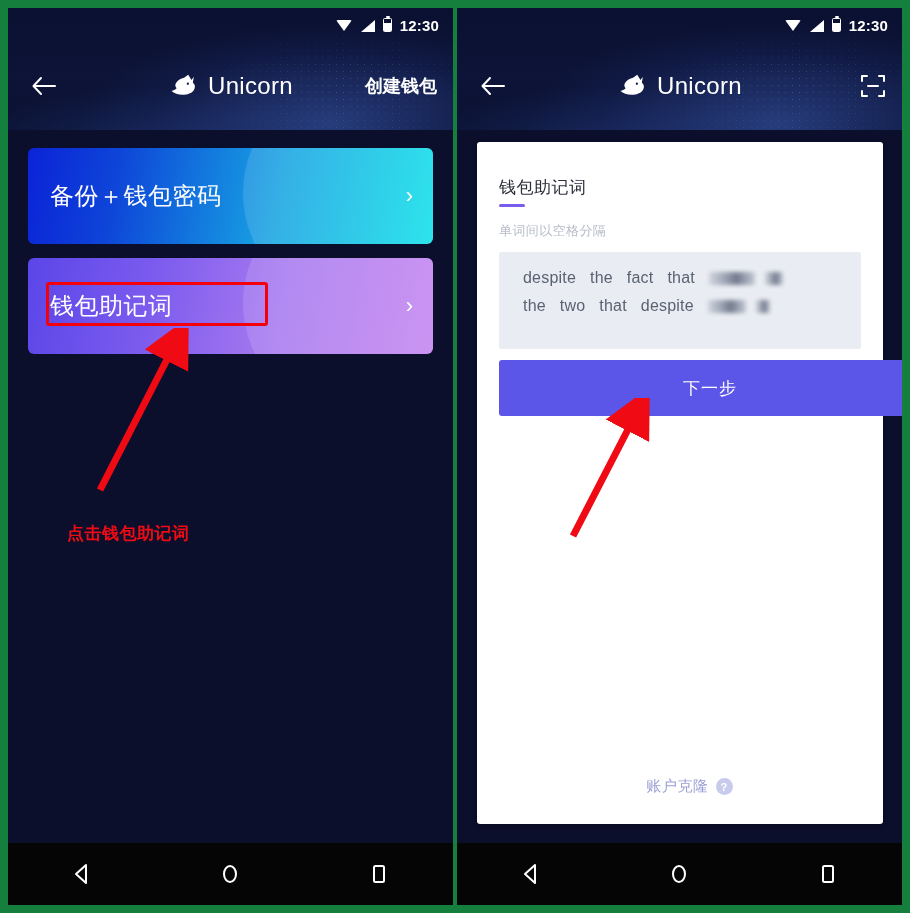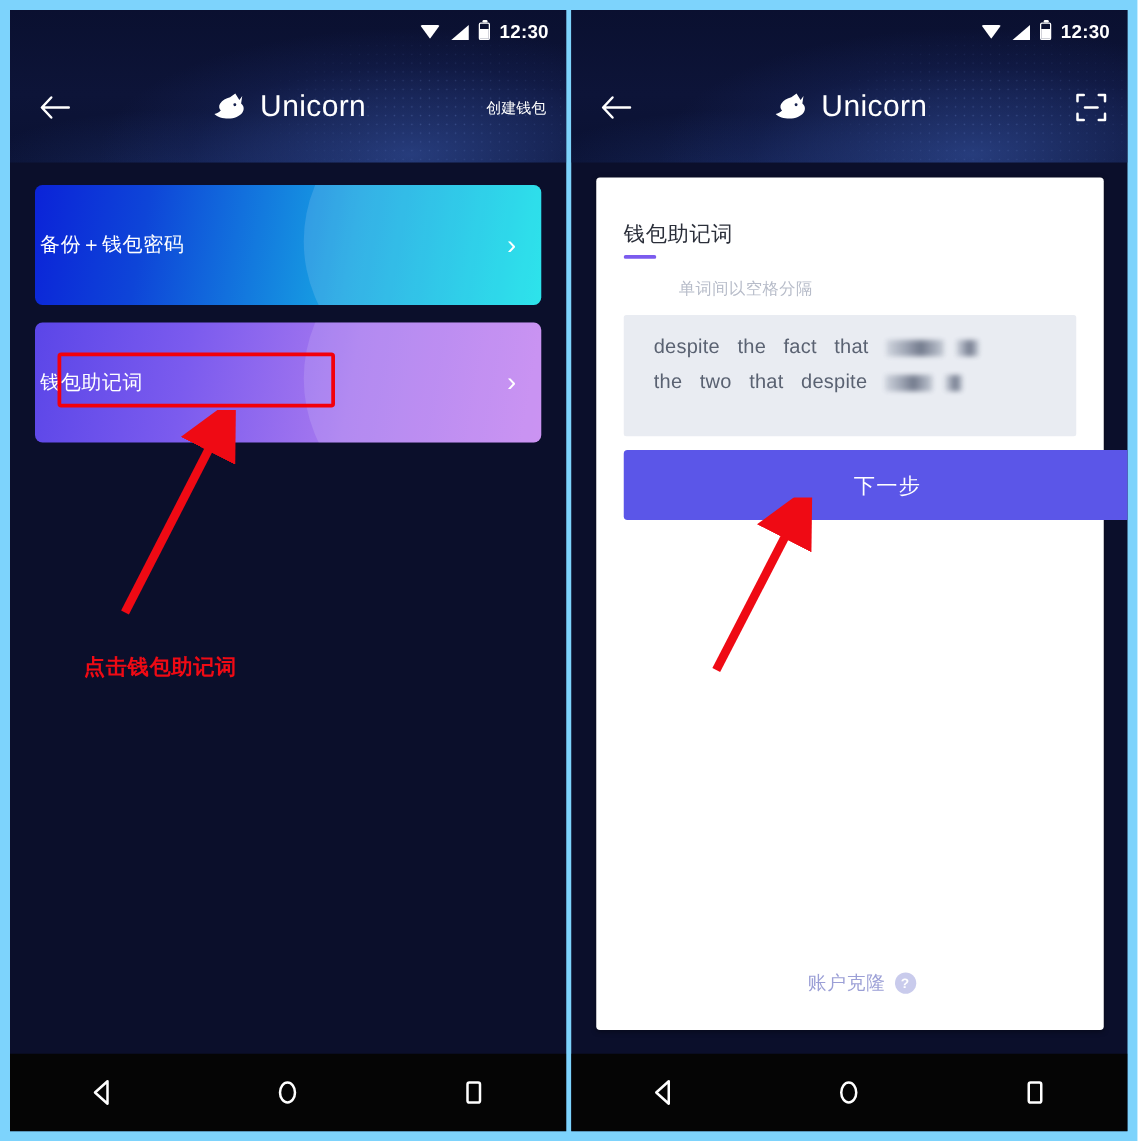--- a/index.html
+++ b/index.html
@@ -5,21 +5,21 @@
   * { box-sizing: border-box; margin: 0; padding: 0; }
   html, body {
     width: 910px; height: 913px;
     background: #ffffff;
     font-family: "Liberation Sans", "DejaVu Sans", sans-serif;
     overflow: hidden;
   }
   .stage {
     position: relative;
     width: 910px; height: 913px;
-    background: #7dd3fc;
+    background: #15803d;
   }
 
   
   .phone {
     position: absolute;
     top: 8px;
     width: 445px;
     height: 897px;
     background: #0b0f2b;
     overflow: hidden;
@@ -91,21 +91,21 @@
   }
   .brand {
     position:absolute; left:50%; transform: translateX(-50%);
     display: flex; align-items: center; gap: 10px;
   }
   .brand-logo { width: 30px; height: 26px; display:block; }
   .brand-name {
     color:#ffffff; font-size: 24px; font-weight: 400; letter-spacing: .3px;
   }
   .appbar-action {
-    margin-left: auto; color:#ffffff; font-size: 12px; font-weight: 400;
+    margin-left: auto; color:#ffffff; font-size: 18px; font-weight: 700;
   }
   .scan-icon { margin-left:auto; width: 26px; height: 26px; }
 
   
   .card {
     position: absolute; left: 20px; width: 405px; height: 96px;
     border-radius: 6px; overflow: hidden;
     display: flex; align-items: center;
   }
   .card-blue {
@@ -116,21 +116,21 @@
     top: 250px;
     background: linear-gradient(100deg, #5b46e8 0%, #7b5bee 30%, #a779ef 62%, #c484f0 100%);
   }
   .card::after {
     content:""; position:absolute; right:-40px; top:-70px;
     width: 230px; height: 230px; border-radius: 50%;
     background: rgba(255,255,255,0.13);
   }
   .card-label {
     position: relative; z-index: 2;
-    color:#ffffff; font-size: 16px; margin-left: 4px; letter-spacing: .5px;
+    color:#ffffff; font-size: 24px; margin-left: 22px; letter-spacing: .5px;
   }
   .card-chevron {
     position: absolute; right: 20px; z-index:2;
     color:#ffffff; font-size: 22px; font-weight: 300; line-height:1;
   }
 
   
   .hl-box {
     position: absolute; left: 38px; top: 274px;
     width: 222px; height: 44px;
@@ -158,21 +158,21 @@
   .sheet-title {
     position: absolute; left: 22px; top: 34px;
     font-size: 17px; color:#2b2f3a; letter-spacing: .5px;
   }
   .title-underline {
     position: absolute; left: 22px; top: 62px;
     width: 26px; height: 3px; background: #7b5bee; border-radius: 2px;
   }
   .sheet-hint {
     position: absolute; left: 22px; top: 80px;
-    font-size: 13px; color:#b7bcc9; letter-spacing: .4px; margin-left: 44px;
+    font-size: 13px; color:#b7bcc9; letter-spacing: .4px;
   }
   .mnemonic-box {
     position: absolute; left: 22px; top: 110px;
     width: 362px; height: 97px;
     background: #e9ecf2; border-radius: 2px;
   }
   .mnemonic-lines {
     position:absolute; left: 24px; top: 12px; right: 12px;
     font-size: 16px; color:#5a6272; line-height: 28px;
     letter-spacing: .2px;

